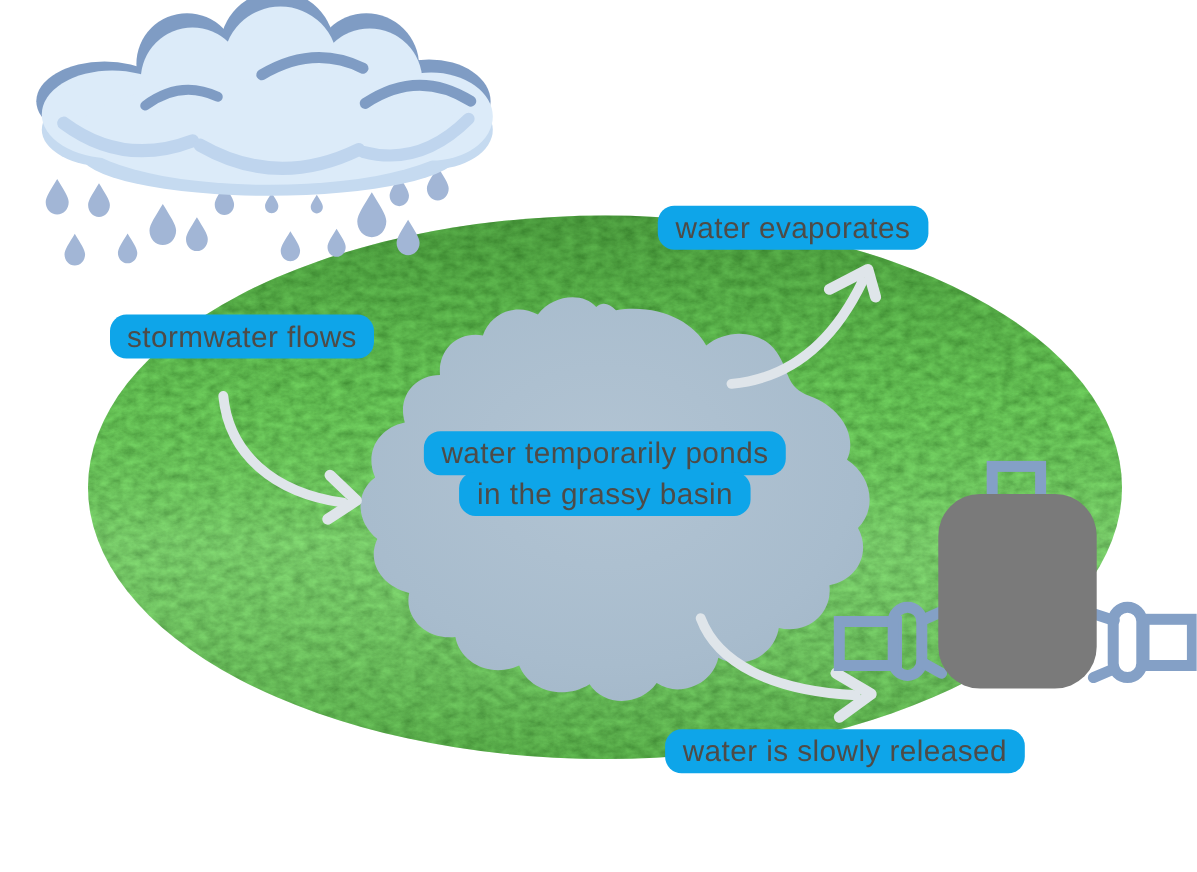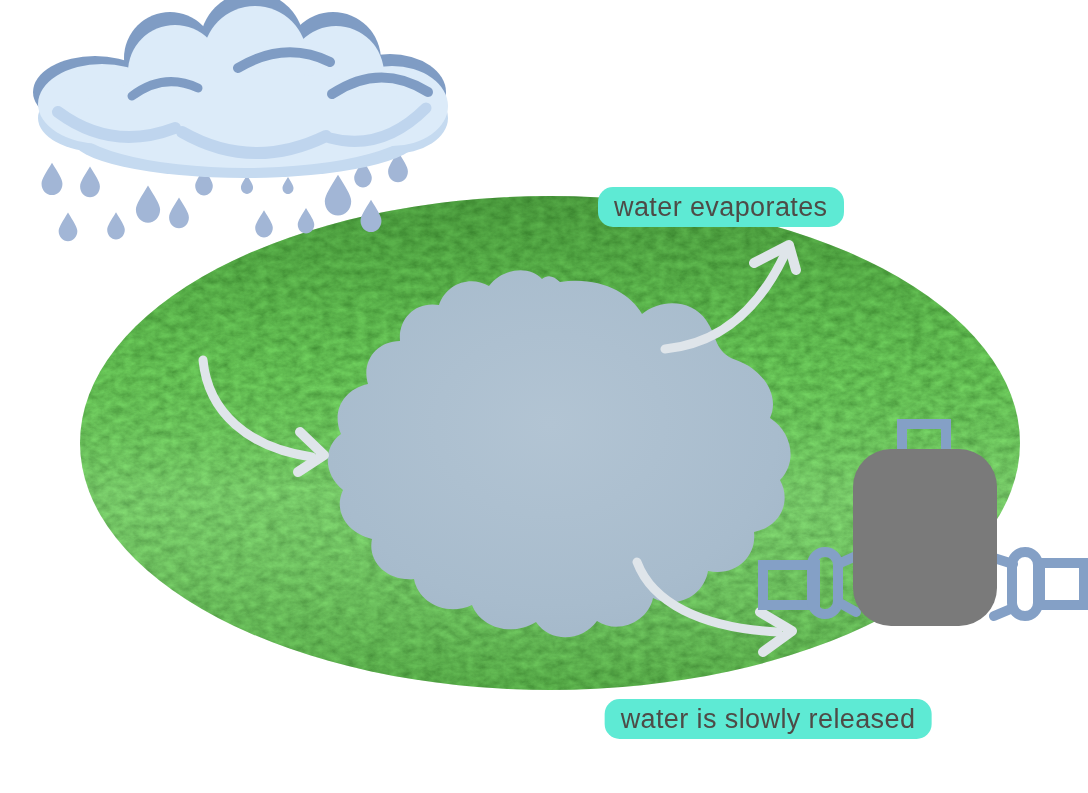--- a/index.html
+++ b/index.html
@@ -7,29 +7,29 @@
     position:relative;width:1088px;height:793px;overflow:hidden;background:#ffffff;
     font-family:"Liberation Sans","DejaVu Sans",sans-serif;
   }
   .scene{position:absolute;left:0;top:0;width:1088px;height:793px;}
   .label{
     position:absolute;display:flex;flex-direction:column;align-items:center;
     z-index:30;
   }
   .label .pill{
     display:inline-block;white-space:nowrap;
-    background:#5eead4;color:#4e4b47;
+    background:#0ea5e9;color:#4e4b47;
     font-size:27px;letter-spacing:0.4px;
     height:40px;line-height:40px;padding:0 16px;border-radius:15px;
   }
   .label .pill + .pill{margin-top:-3px;}
   .label-inflow{left:85px;top:286px;width:270px;}
   .label-evaporation{left:598px;top:187px;}
   .label-ponding{left:550px;top:392px;transform:translateX(-50%);}
-  .label-release{left:768px;top:663px;transform:translateX(-50%);margin-top:36px;}
+  .label-release{left:768px;top:663px;transform:translateX(-50%);}
 </style>
 </head>
 <body>
 
 <div class="stage">
 
   <svg class="scene" viewBox="0 0 1088 793">
     <defs>
       <filter id="grassTex" x="-5%" y="-5%" width="110%" height="110%">
         <feTurbulence type="fractalNoise" baseFrequency="0.09 0.13" numOctaves="4" seed="11" result="n"></feTurbulence>
@@ -166,24 +166,29 @@
         <path d="M 994 616 L 1013 608" stroke-width="10"></path>
         <rect x="1012" y="552" width="26" height="64" rx="13" stroke-width="10"></rect>
         <rect x="1040" y="563" width="44" height="42" stroke-width="10"></rect>
       </g>
 
       <rect x="853" y="449" width="144" height="177" rx="38" fill="#7a7a7a"></rect>
     </g>
   </svg>
 
   <div class="label label-inflow">
+    <span class="pill">stormwater flows</span>
   </div>
 
   <div class="label label-evaporation">
     <span class="pill">water evaporates</span>
   </div>
 
+  <div class="label label-ponding">
+    <span class="pill">water temporarily ponds</span>
+    <span class="pill">in the grassy basin</span>
+  </div>
 
   <div class="label label-release">
     <span class="pill">water is slowly released</span>
   </div>
 
 </div>
 
 </body></html>

